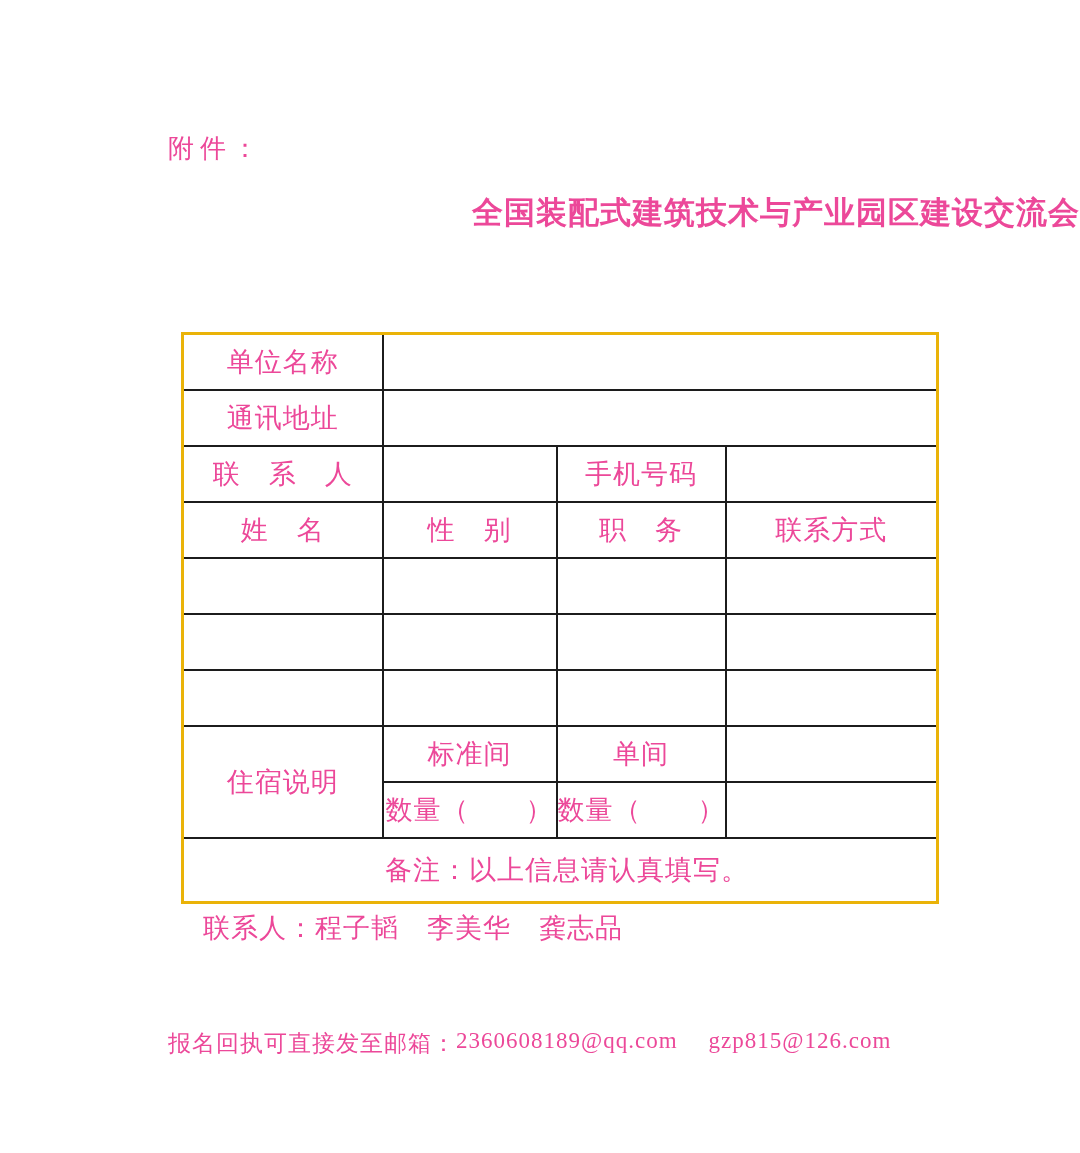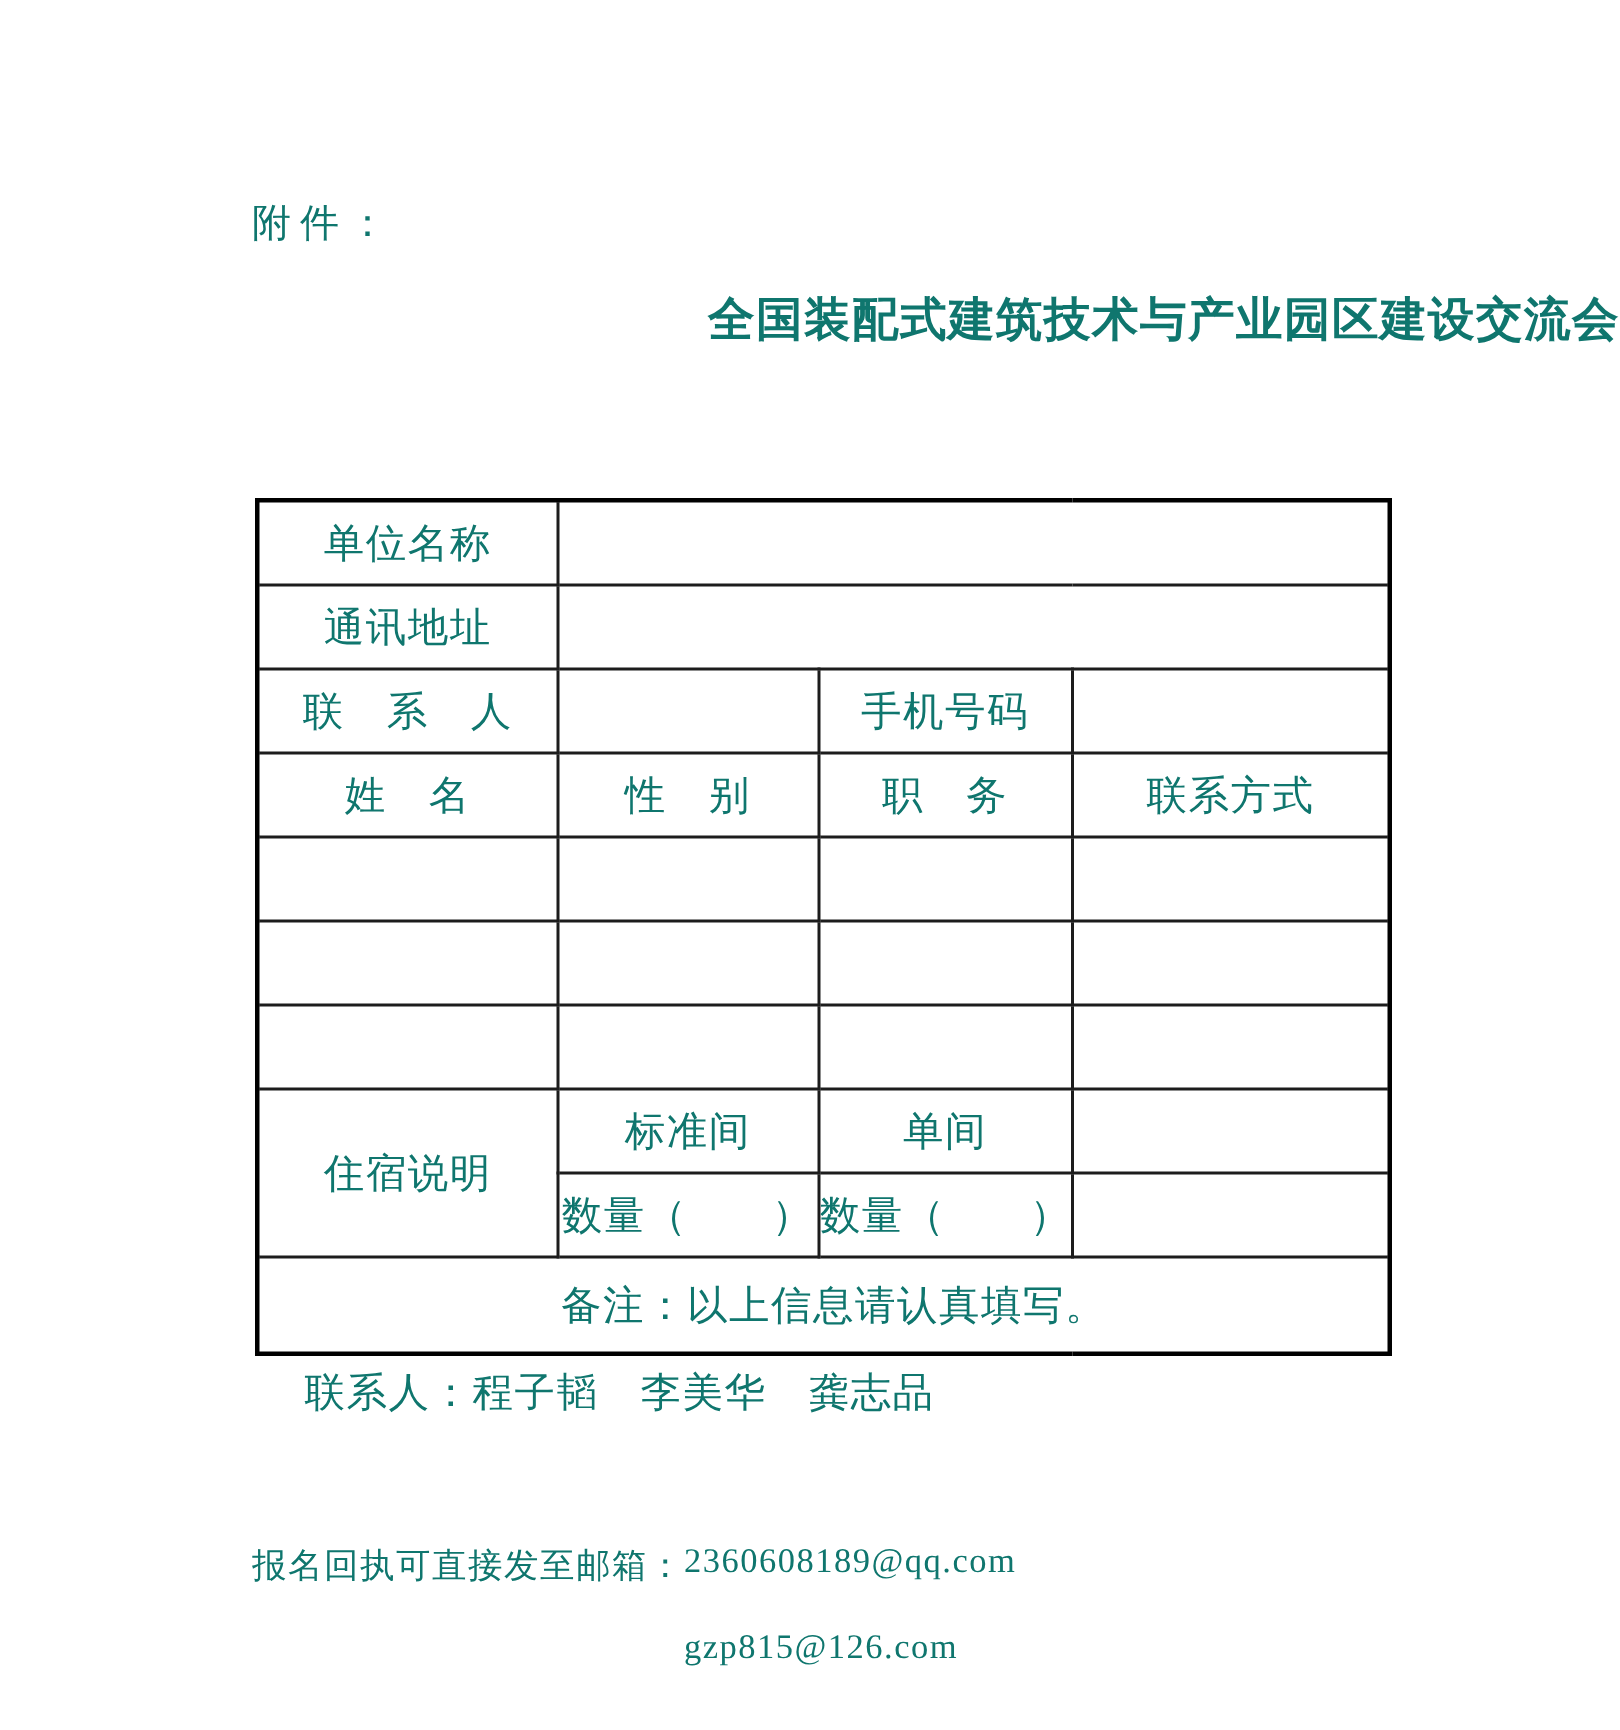--- a/index.html
+++ b/index.html
@@ -5,21 +5,21 @@
   html, body {
     margin: 0;
     padding: 0;
     background: #ffffff;
   }
   .page {
     position: relative;
     width: 1080px;
     height: 1153px;
     background: #ffffff;
-    color: #0f766e;
+    color: #ec4899;
     font-family: "Liberation Serif", "DejaVu Serif", serif;
     overflow: hidden;
   }
   .attachment {
     position: absolute;
     top: 131px;
     left: 168px;
     font-size: 26px;
     letter-spacing: 6px;
   }
@@ -41,25 +41,25 @@
     width: 100%;
     margin: 0;
     text-align: center;
     font-size: 27px;
     font-weight: bold;
     letter-spacing: 2px;
   }
   table.form-table {
     position: absolute;
     top: 332px;
-    left: 170px;
+    left: 181px;
     width: 755px;
     border-collapse: collapse;
     table-layout: fixed;
-    border: 3px solid #000000;
+    border: 3px solid #eab308;
   }
   table.form-table td {
     border: 2px solid #1c1c1c;
     font-size: 27px;
     text-align: center;
     vertical-align: middle;
     padding: 0;
     height: 54px;
     letter-spacing: 1px;
     overflow: hidden;
@@ -90,21 +90,21 @@
     top: 1028px;
     left: 168px;
     display: flex;
     align-items: flex-start;
     font-size: 23px;
     letter-spacing: 1px;
     white-space: nowrap;
   }
   .email-col {
     display: flex;
-    flex-direction: column;
+    flex-direction: row;
     gap: 31px;
   }
 </style>
 </head>
 <body>
 
 <div class="page">
 
   <div class="attachment">附件：</div>
 

